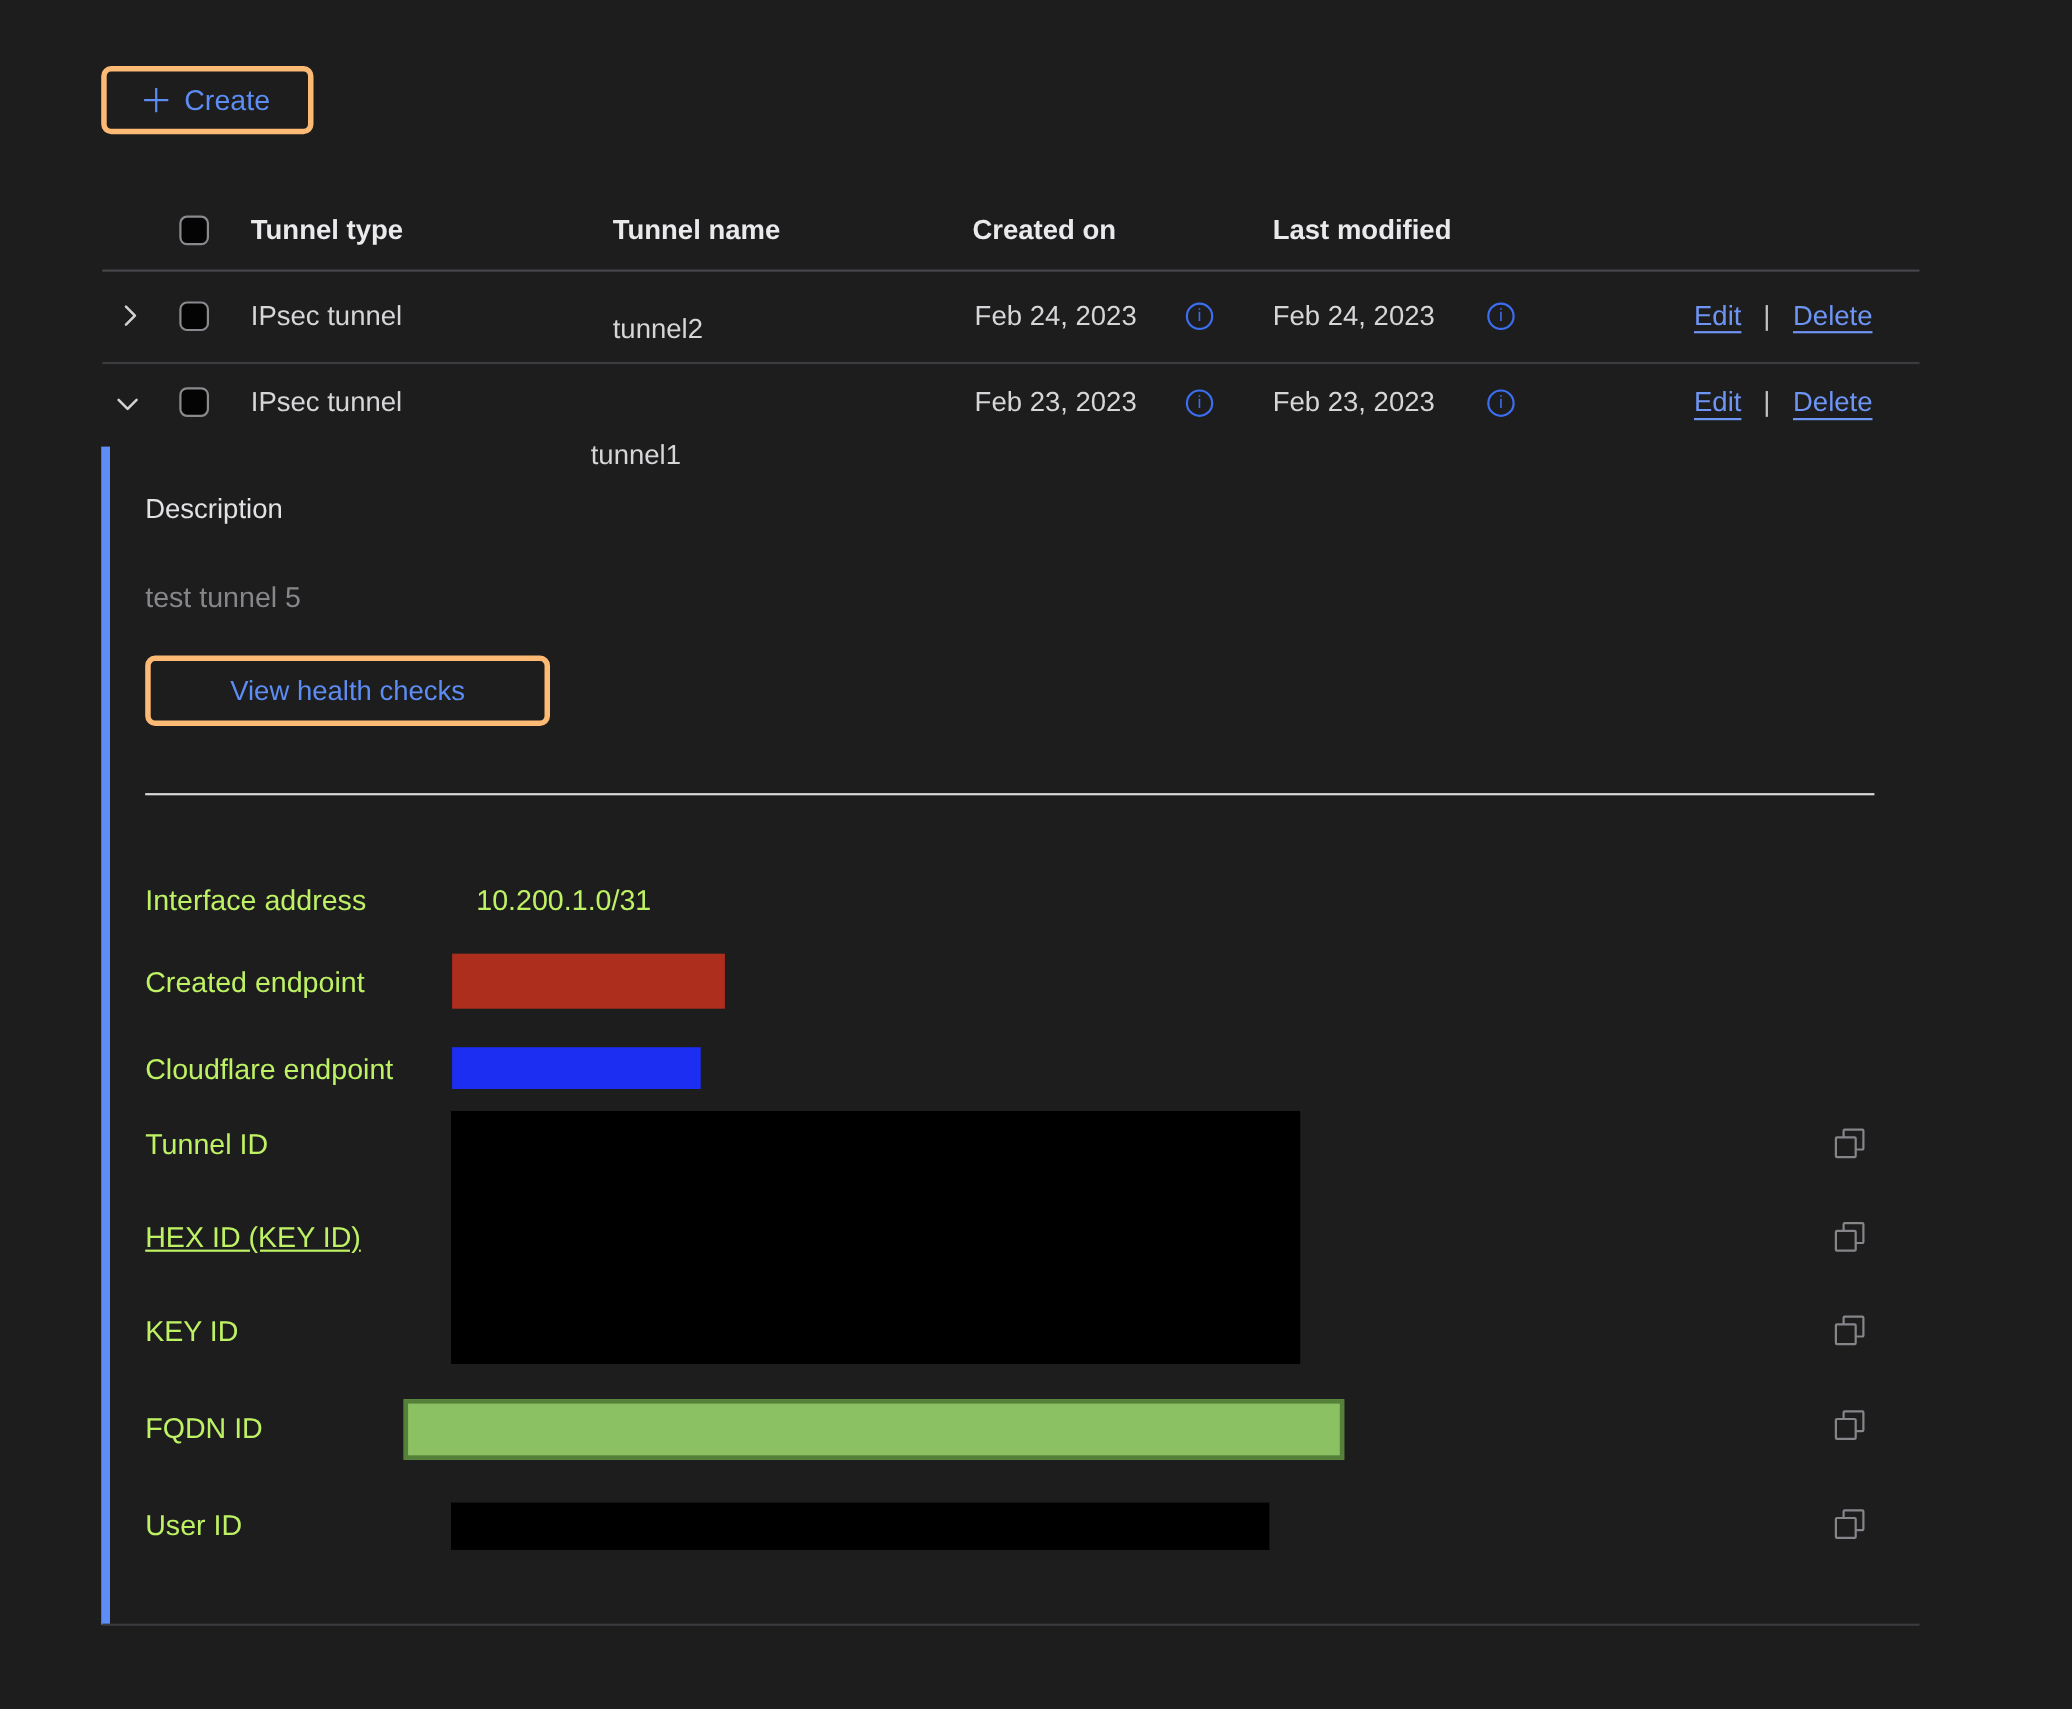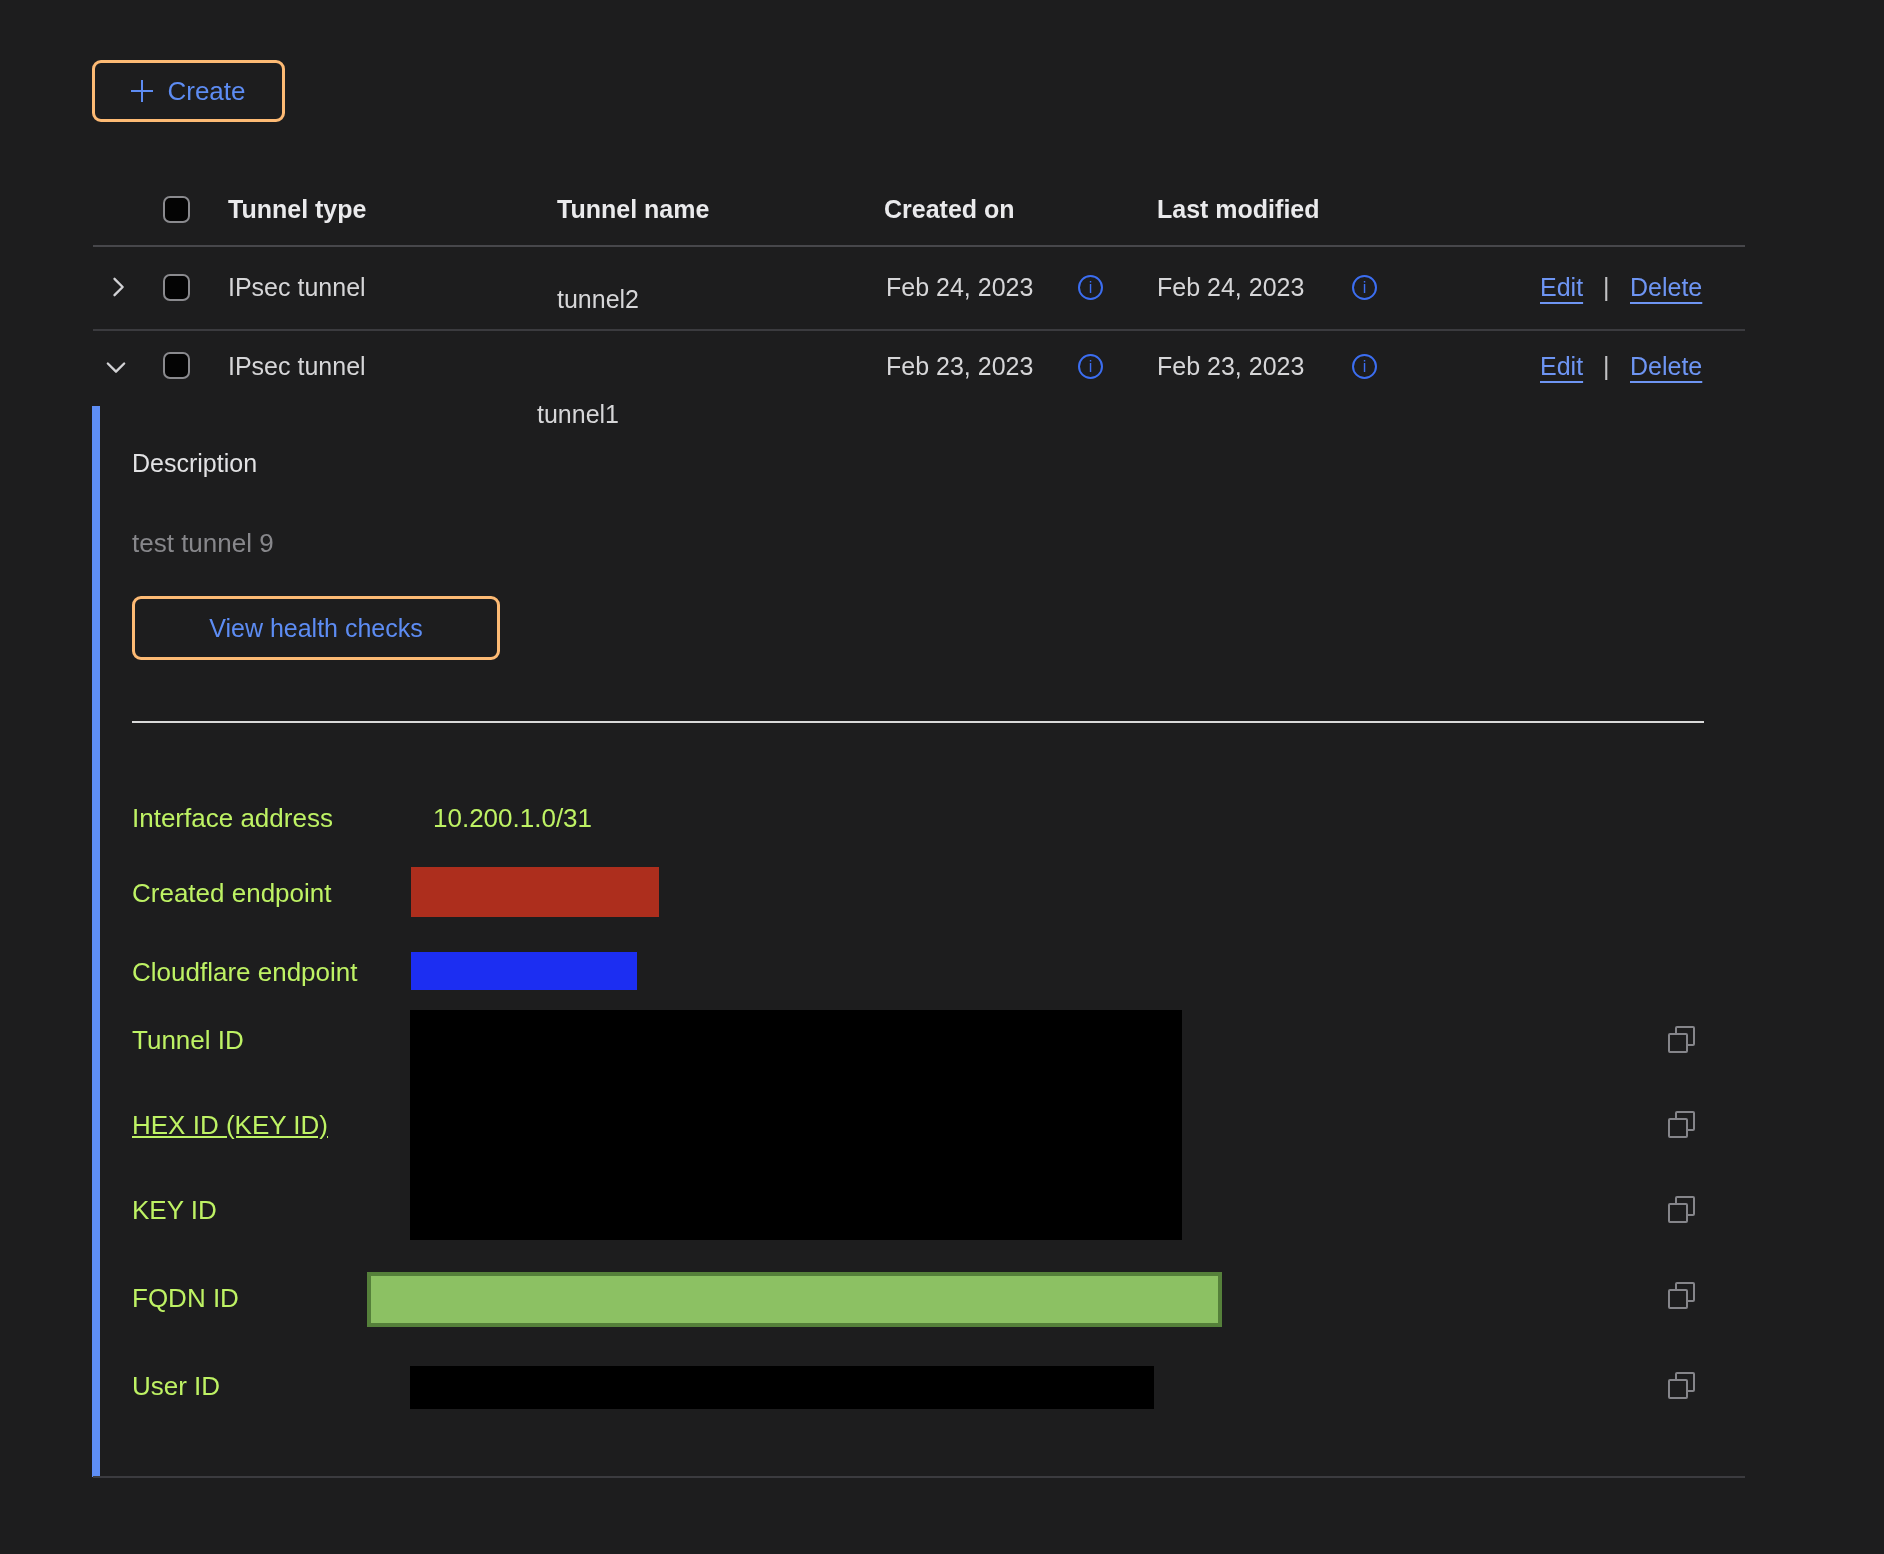--- a/index.html
+++ b/index.html
@@ -2,21 +2,21 @@
 <html><head>
 <meta charset="utf-8">
 <style>
   html,body{margin:0;padding:0;background:#1d1d1e;}
   .screen{position:relative;width:1884px;height:1554px;background:#1d1d1e;overflow:hidden;
           font-family:"Liberation Sans",sans-serif;}
   .abs{position:absolute;}
 
   
   .outline-btn{display:flex;align-items:center;justify-content:center;gap:14px;
-    background:transparent;border:3px solid #fdba74;border-radius:9px;color:#5d8cf3;
+    background:transparent;border:5px solid #fdba74;border-radius:9px;color:#5d8cf3;
     font-family:"Liberation Sans",sans-serif;font-size:26px;cursor:pointer;box-sizing:border-box;}
   .plus-icon{position:relative;width:22px;height:22px;display:inline-block;}
   .plus-icon::before{content:"";position:absolute;left:0;top:10px;width:22px;height:2px;background:#5d8cf3;}
   .plus-icon::after{content:"";position:absolute;left:10px;top:0;width:2px;height:22px;background:#5d8cf3;}
 
   
   .hdr{font-size:25px;font-weight:bold;color:#eaeaec;line-height:30px;white-space:nowrap;}
   .cell{font-size:25px;color:#d6d6d8;line-height:30px;white-space:nowrap;}
   .hline{height:2px;background:#47474b;}
   .rowline{height:2px;background:#3b3b3f;}
@@ -90,21 +90,21 @@
   <div class="info-icon abs" style="left:1078px;top:354px;"></div>
   <div class="cell abs" style="left:1157px;top:351px;">Feb 23, 2023</div>
   <div class="info-icon abs" style="left:1352px;top:354px;"></div>
   <div class="link abs" style="left:1540px;top:351px;">Edit</div>
   <div class="pipe abs" style="left:1603px;top:351px;">|</div>
   <div class="link abs" style="left:1630px;top:351px;">Delete</div>
 
   <div class="panel-bar abs" style="left:92px;top:406px;height:1071px;"></div>
 
   <div class="label abs" style="left:132px;top:448px;color:#e2e2e4;font-size:25px;text-align:center;">Description</div>
-  <div class="label abs dim" style="left:132px;top:528px;">test tunnel 9</div>
+  <div class="label abs dim" style="left:132px;top:528px;">test tunnel 5</div>
 
   <button class="outline-btn abs" style="left:132px;top:596px;width:368px;height:64px;font-size:25px;">
     <span>View health checks</span>
   </button>
 
   <div class="divider abs" style="left: 132px; top: 721px; width: 1572px; background-color: rgb(217, 217, 217);"></div>
 
   <div class="label abs" style="left:132px;top:803px;">Interface address</div>
   <div class="label abs" style="left:433px;top:803px;">10.200.1.0/31</div>
 

